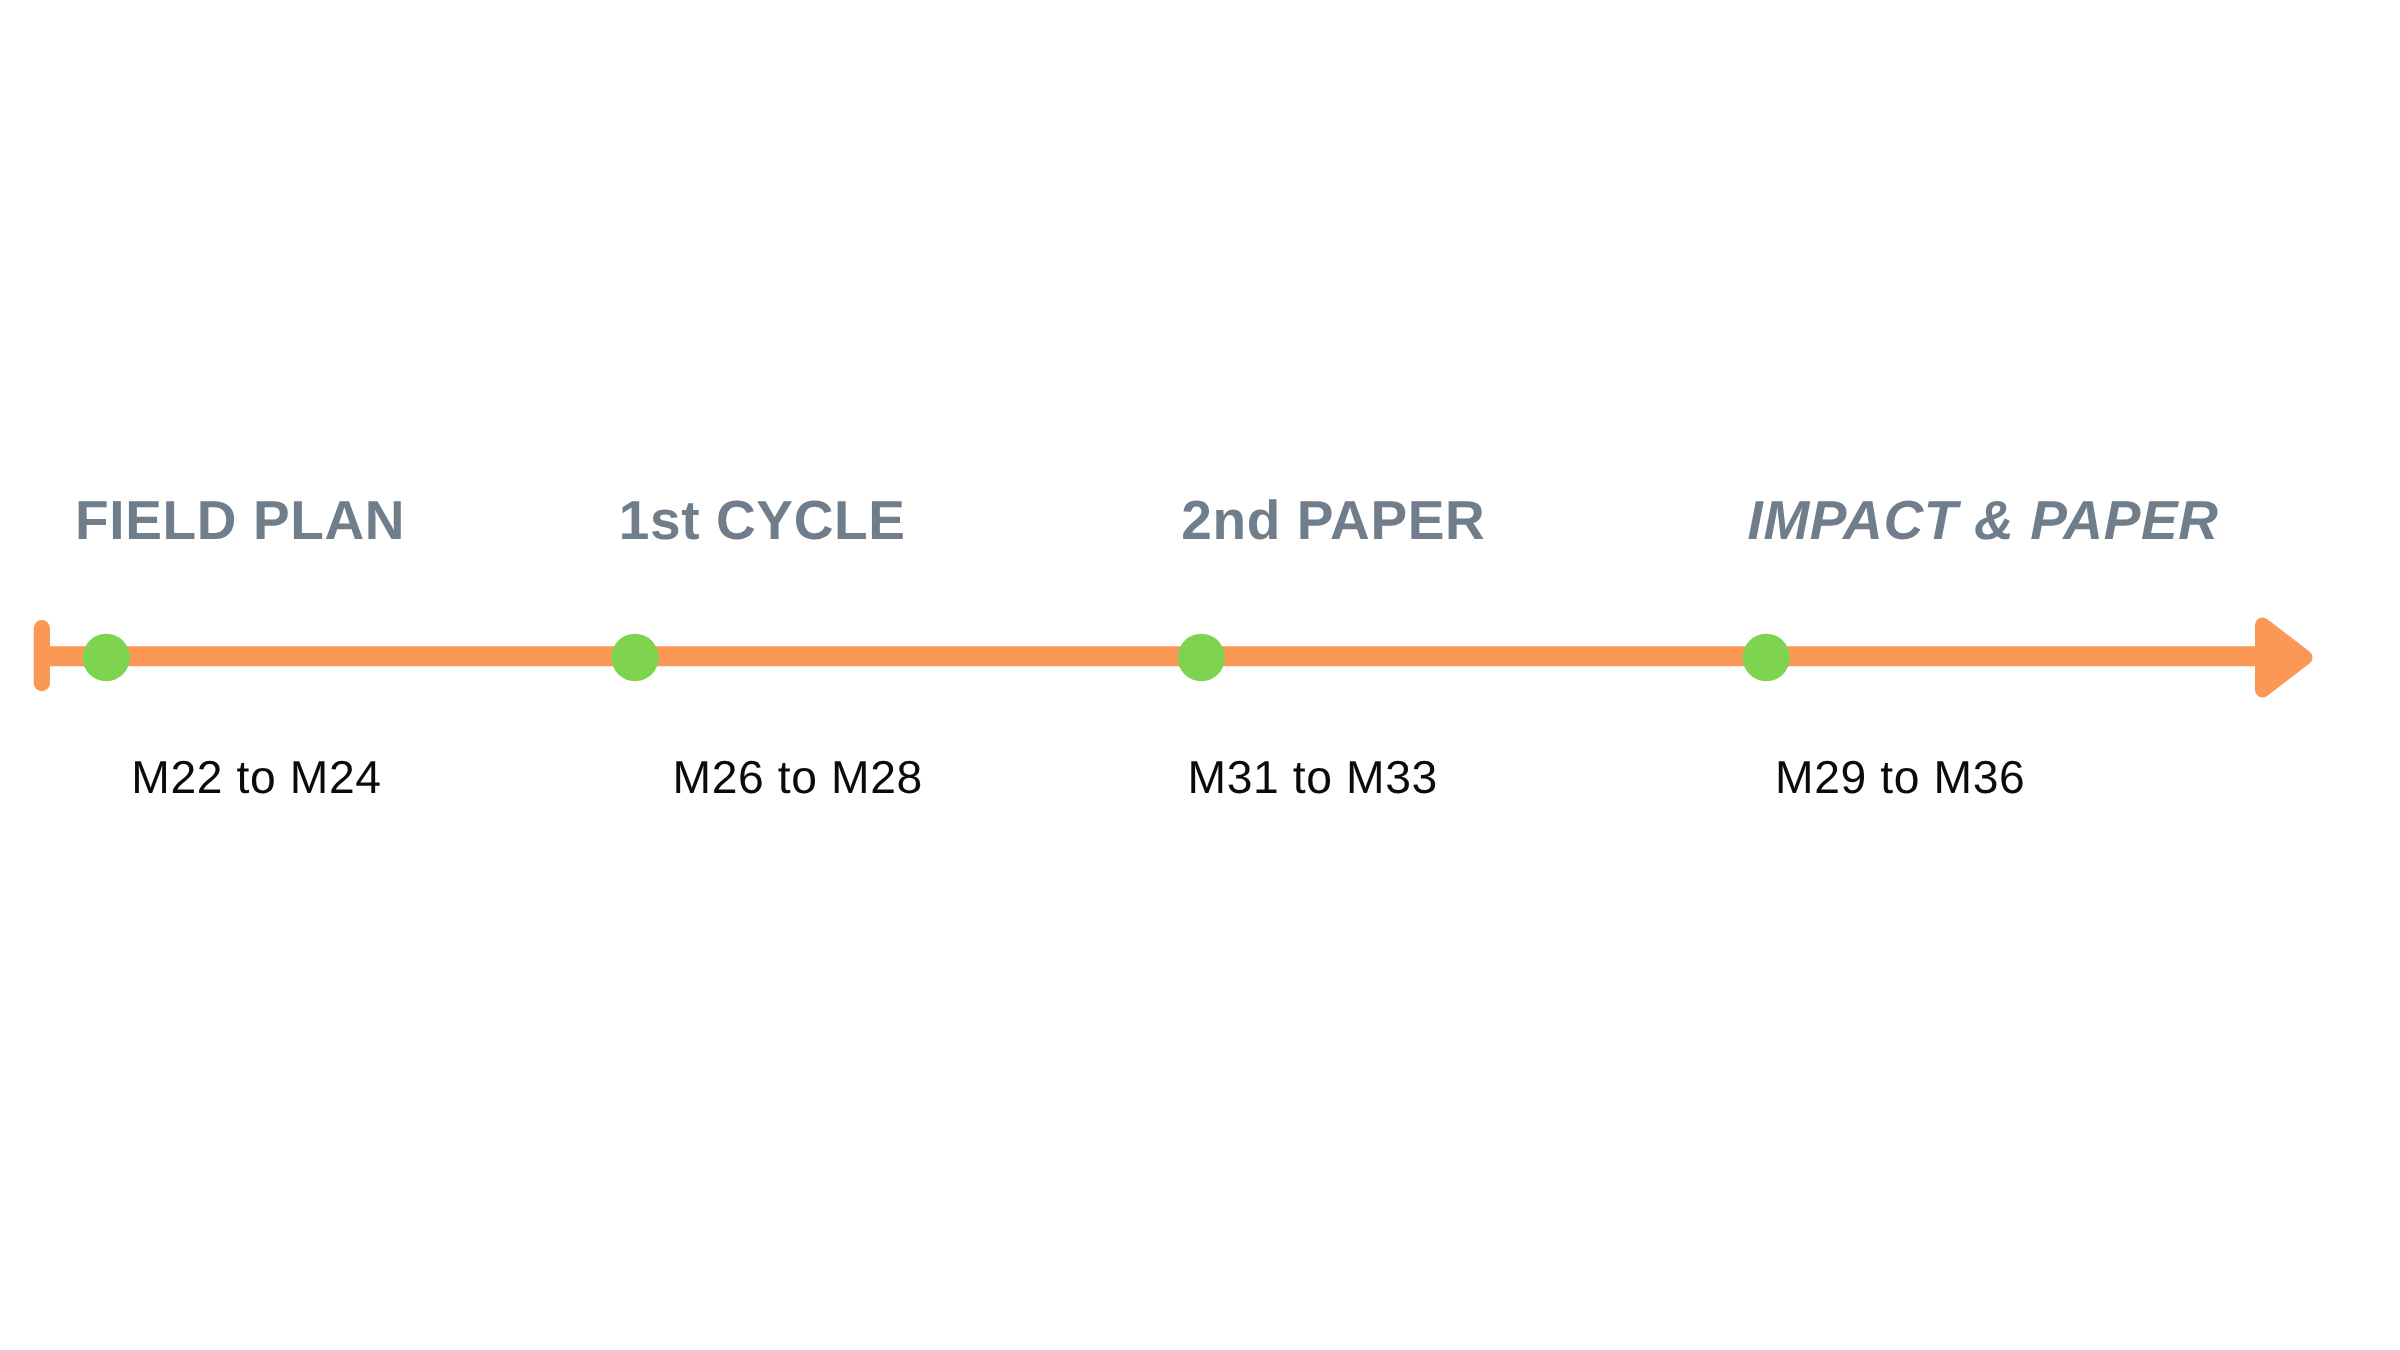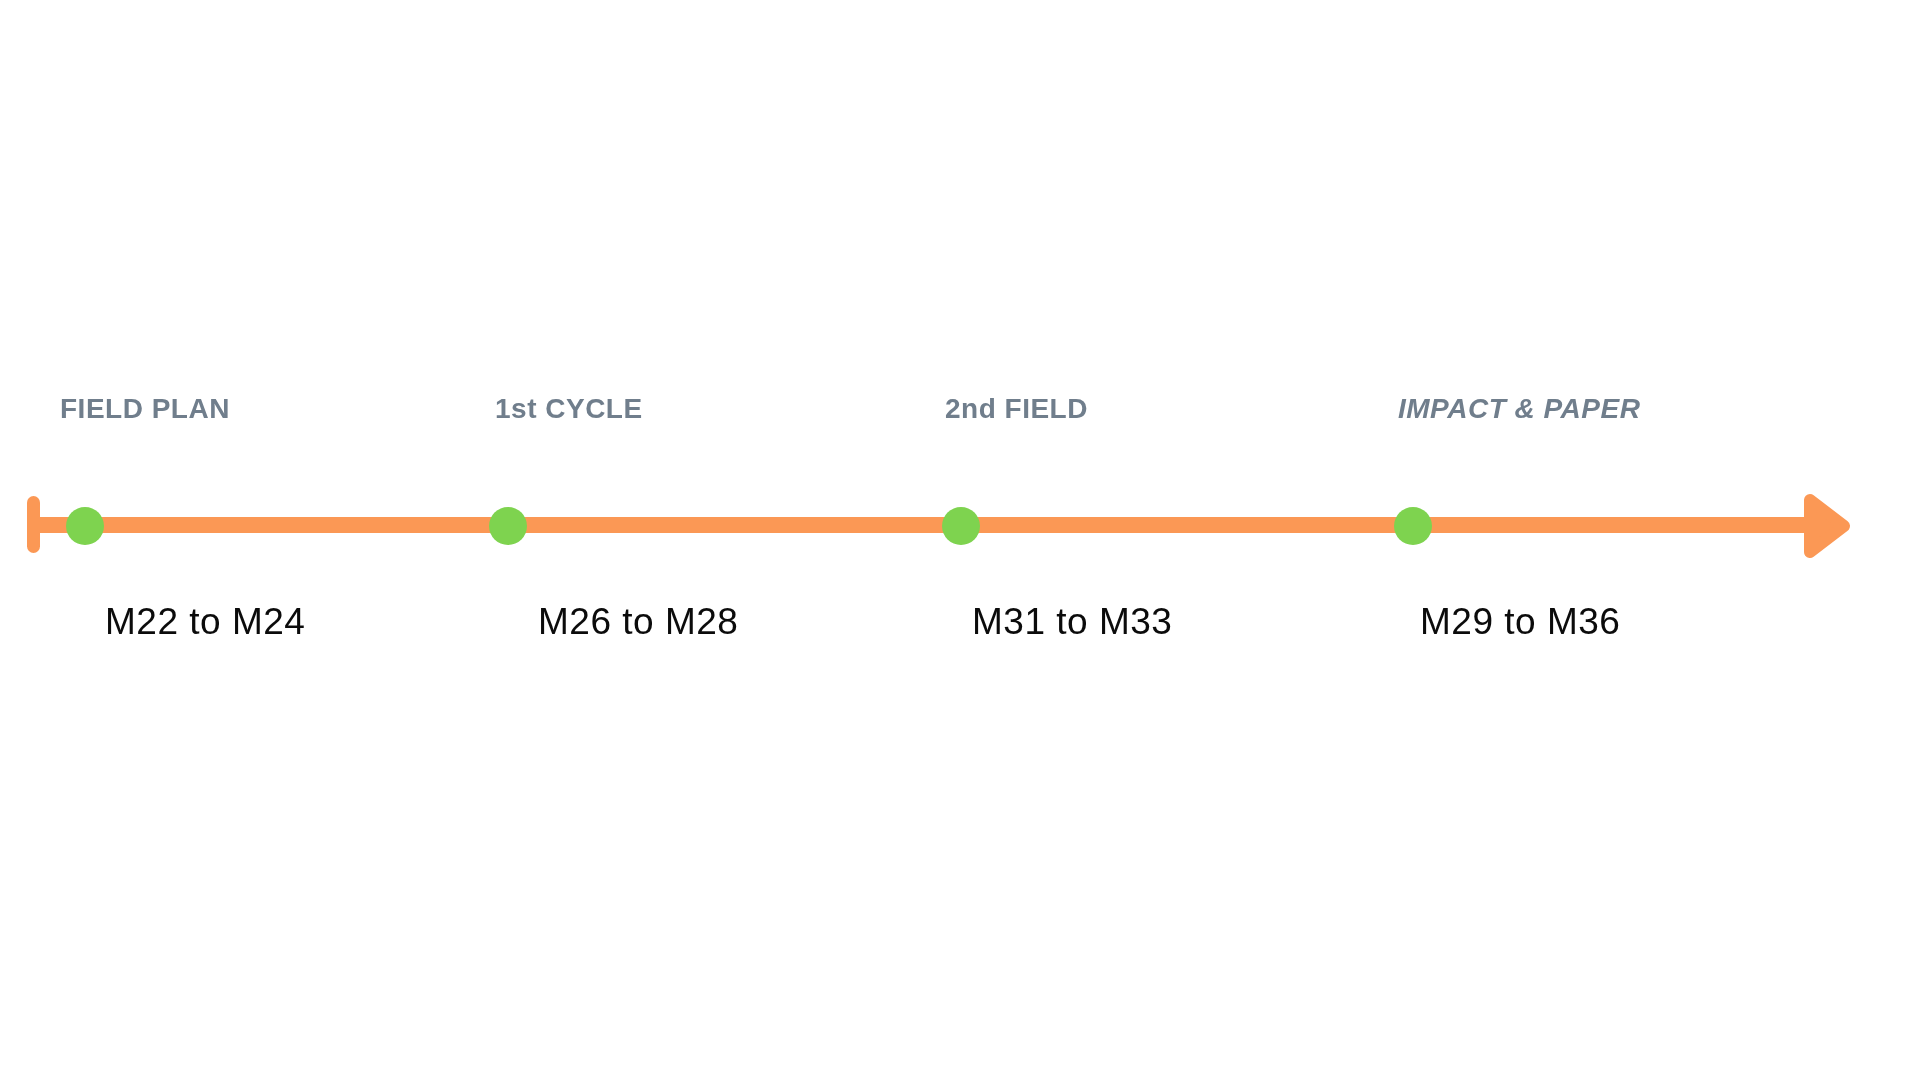--- a/index.html
+++ b/index.html
@@ -27,21 +27,21 @@
     width: 38px;
     height: 38px;
     border-radius: 50%;
     background: var(--marker-color, #7ED34F);
     transform: translate(-50%, -50%);
     top: 526px;
   }
   .phase-label {
     position: absolute;
     top: 395px;
-    font-size: 28px;
+    font-size: 44px;
     line-height: 1;
     font-weight: bold;
     letter-spacing: 0.5px;
     color: var(--phase-color, #707E8C);
     white-space: nowrap;
   }
   .period-label {
     position: absolute;
     top: 603px;
     font-size: 37px;
@@ -73,23 +73,23 @@
     <div class="period-label" style="left: 105px;">M22 to M24</div>
   </div>
 
   <div class="milestone">
     <div class="phase-label" style="left: 495px; text-align: right;">1st CYCLE</div>
     <div class="milestone-dot" style="left: 508px;"></div>
     <div class="period-label" style="left: 538px;">M26 to M28</div>
   </div>
 
   <div class="milestone">
-    <div class="phase-label" style="left: 945px;">2nd FIELD</div>
+    <div class="phase-label" style="left: 945px;">2nd PAPER</div>
     <div class="milestone-dot" style="left: 961px;"></div>
-    <div class="period-label" style="left: 972px;">M31 to M33</div>
+    <div class="period-label" style="left: 950px;">M31 to M33</div>
   </div>
 
   <div class="milestone">
     <div class="phase-label" style="left: 1398px; font-style: italic;">IMPACT &amp; PAPER</div>
     <div class="milestone-dot" style="left: 1413px;"></div>
     <div class="period-label" style="left: 1420px;">M29 to M36</div>
   </div>
 </div>
 
 </div>

